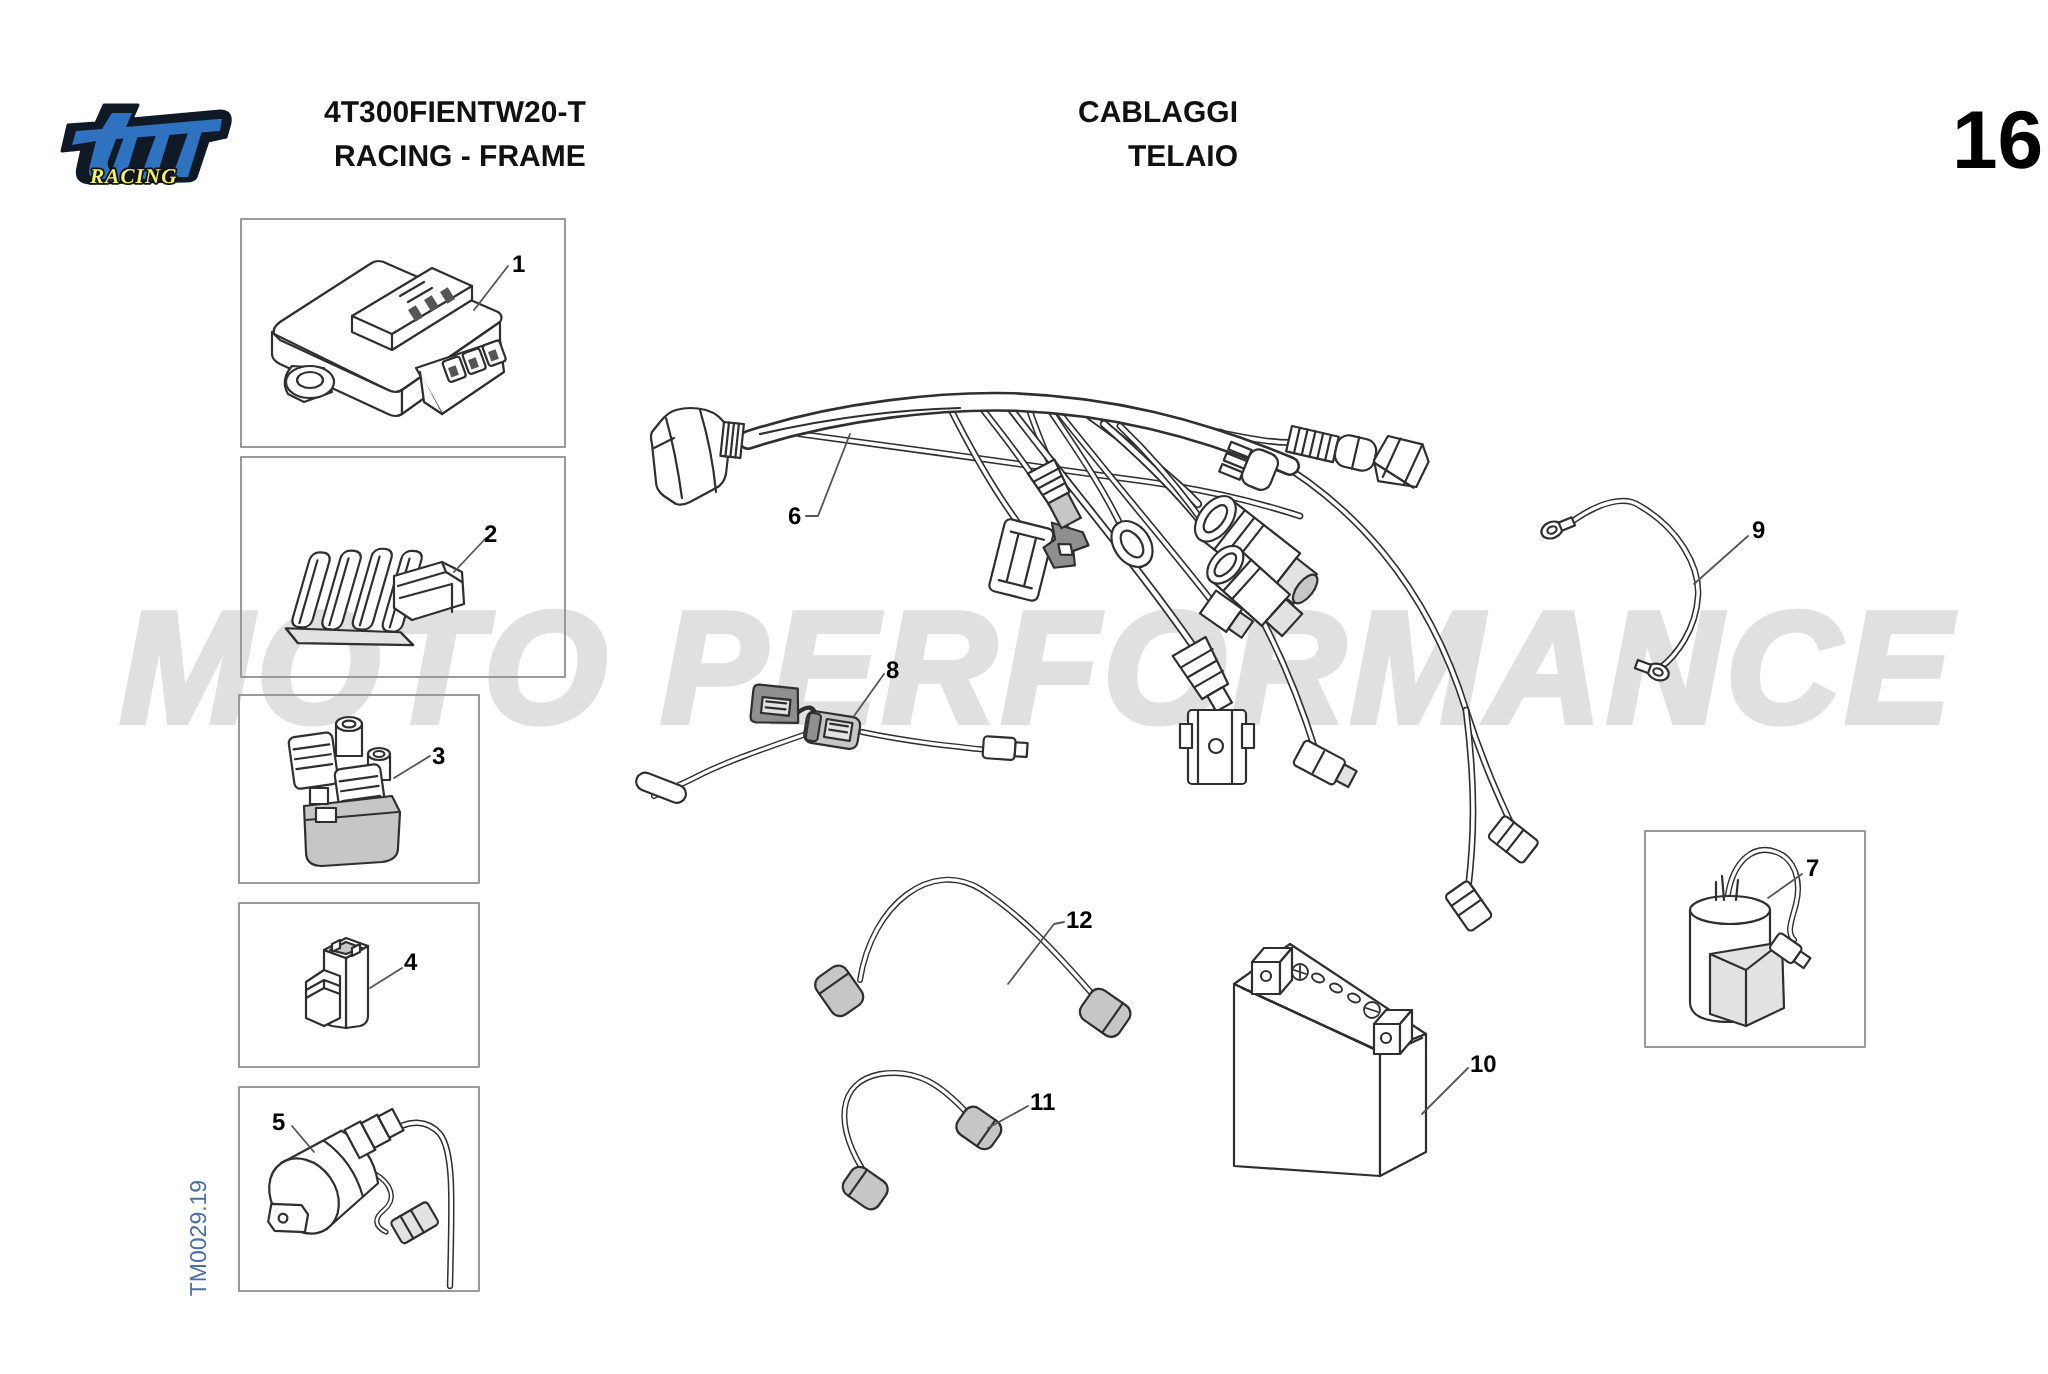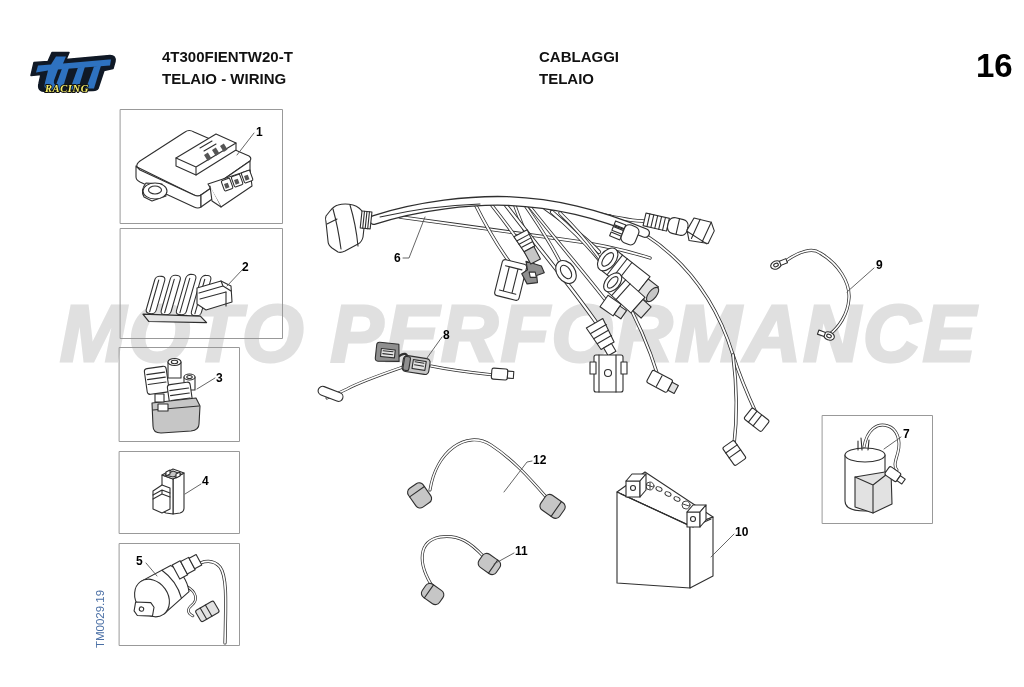--- a/index.html
+++ b/index.html
@@ -1,30 +1,30 @@
 <!DOCTYPE html>
 <html><head>
 <meta charset="utf-8">
 <style>
   html,body{margin:0;padding:0;background:#ffffff;}
   #page{position:relative;width:1024px;height:687px;background:#ffffff;overflow:hidden;
         font-family:"Liberation Sans",sans-serif;}
-  .hdr{position:absolute;font-weight:bold;color:#111;font-size:15px;line-height:15px;}
+  .hdr{position:absolute;font-weight:bold;color:#111;font-size:15px;line-height:15px;text-align:right;}
   #wm{position:absolute;left:60px;top:288px;font-family:"Liberation Sans",sans-serif;
       font-weight:bold;font-style:italic;font-size:79px;color:#e0e0e0;letter-spacing:2.6px;
       -webkit-text-stroke:3px #e0e0e0;white-space:nowrap;}
-  #pgnum{position:absolute;left:976px;top:47px;font-size:33px;font-weight:bold;color:#000;}
+  #pgnum{position:absolute;left:976px;top:47px;font-size:41px;font-weight:bold;color:#000;}
   #tmcode{position:absolute;left:58px;top:613px;width:84px;text-align:center;
       font-size:11.5px;color:#4a6fa5;transform:rotate(-90deg);transform-origin:center center;}
 </style>
 </head>
 <body>
 <div id="page">
   <div id="wm">MOTO PERFORMANCE</div>
-  <div class="hdr" style="left:162px;top:49px;">4T300FIENTW20-T<br><span style="display:inline-block;margin-top:7px;">TELAIO - WIRING</span></div>
+  <div class="hdr" style="left:162px;top:49px;">4T300FIENTW20-T<br><span style="display:inline-block;margin-top:7px;">RACING - FRAME</span></div>
   <div class="hdr" style="left:539px;top:49px;">CABLAGGI<br><span style="display:inline-block;margin-top:7px;">TELAIO</span></div>
   <div id="pgnum">16</div>
   <div id="tmcode">TM0029.19</div>
   <svg id="art" width="1024" height="687" viewBox="0 0 1024 687" style="position:absolute;left:0;top:0;" fill="none" stroke-linecap="round" stroke-linejoin="round">
     <style>
       .o{stroke:#2f2f2f;fill:none}
       .i{stroke:#ffffff;fill:none}
       .ln{stroke:#2f2f2f;fill:none;stroke-width:1.1px}
       .w{fill:#ffffff;stroke:#2f2f2f;stroke-width:1.1px}
       .g1{fill:#e2e2e2;stroke:#2f2f2f;stroke-width:1.1px}

